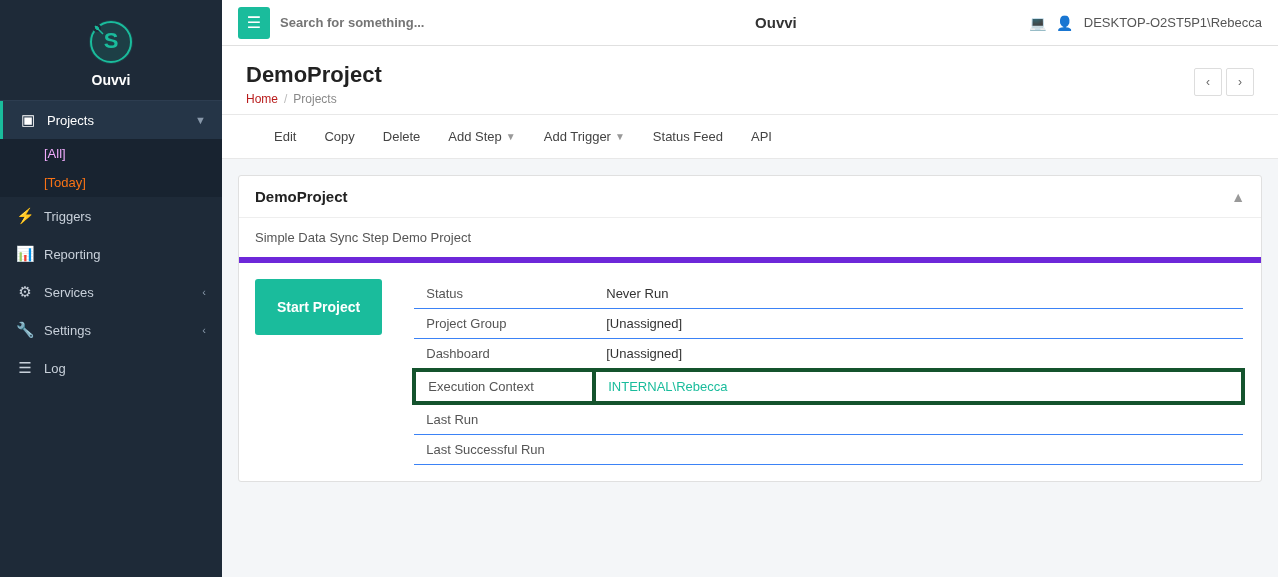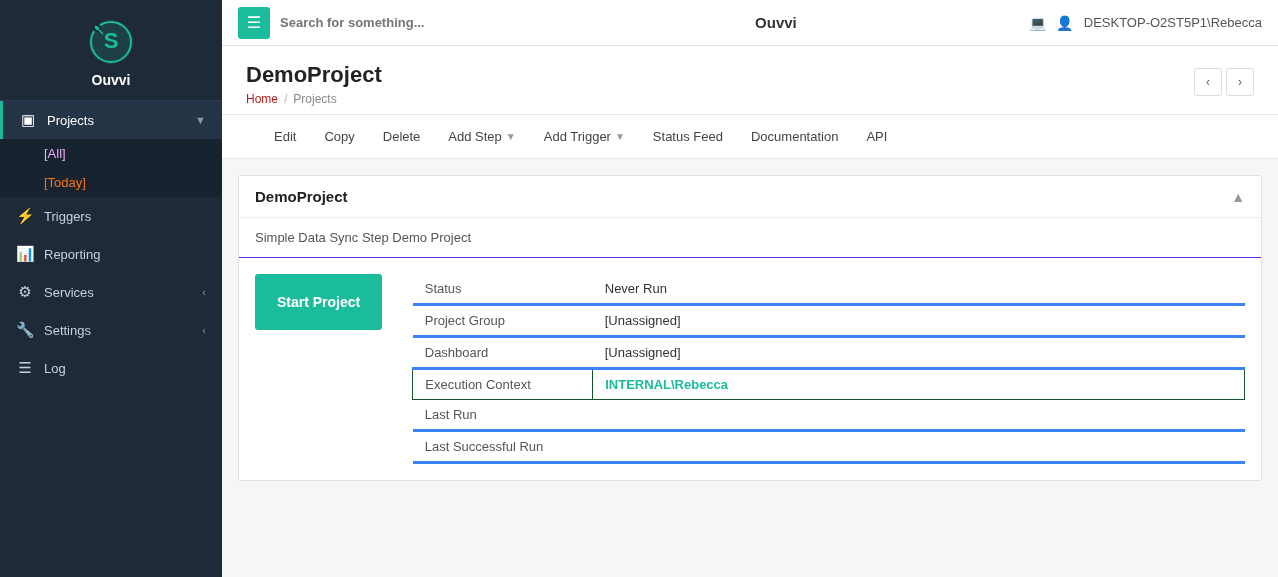--- a/index.html
+++ b/index.html
@@ -220,21 +220,21 @@
       background: none;
       border: none;
       cursor: pointer;
       font-size: 14px;
       color: #999;
     }
     .project-card-desc {
       padding: 12px 16px;
       color: #555;
       font-size: 13px;
-      border-bottom: 1px solid #6d28d9;
+      border-bottom: 6px solid #6d28d9;
     }
     .project-card-body {
       display: flex;
       padding: 16px;
       gap: 30px;
     }
     .start-btn {
       background: #1abc9c;
       color: #fff;
       border: none;
@@ -248,37 +248,37 @@
     }
 
     
     .info-table {
       flex: 1;
       border-collapse: collapse;
     }
     .info-table td {
       padding: 7px 12px;
       font-size: 13px;
-      border-bottom: 3px solid #3b82f6;
+      border-bottom: 1px solid #3b82f6;
       vertical-align: middle;
     }
     .info-table td:first-child {
       color: #555;
       width: 180px;
     }
     .info-table td:last-child {
       color: #333;
       font-weight: 400;
     }
     .info-table tr.highlighted td {
-      border: 1px solid #14532d;
+      border: 4px solid #14532d;
     }
     .info-table tr.highlighted td:last-child {
       color: #1abc9c;
-      font-weight: 700;
+      font-weight: 400;
     }
 
     
     ::-webkit-scrollbar { width: 6px; }
     ::-webkit-scrollbar-track { background: #f1f1f1; }
     ::-webkit-scrollbar-thumb { background: #ccc; border-radius: 3px; }
 
     .main-wrapper {
       position: relative;
       flex: 1;
@@ -376,21 +376,20 @@
       <button class="toolbar-btn">Delete</button>
       <button class="toolbar-btn">
         <span>Add Step</span>
         <span class="dropdown-arrow">▼</span>
       </button>
       <button class="toolbar-btn">
         <span>Add Trigger</span>
         <span class="dropdown-arrow">▼</span>
       </button>
       <button class="toolbar-btn">Status Feed</button>
-      <button class="toolbar-btn">Documentation</button>
       <button class="toolbar-btn">API</button>
     </div>
 
     <div class="content">
       <div class="project-card">
 
         <div class="project-card-header">
           <span class="project-card-title">DemoProject</span>
           <button class="collapse-btn">▲</button>
         </div>

